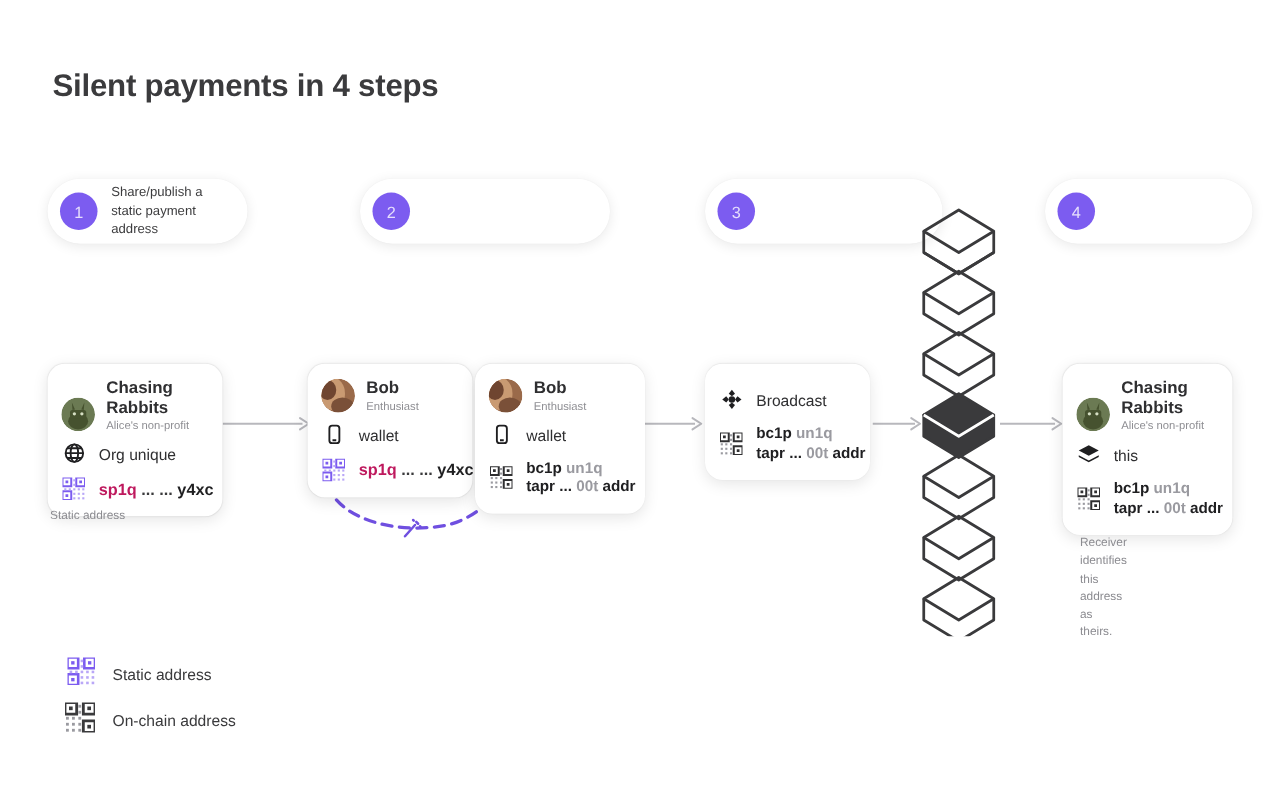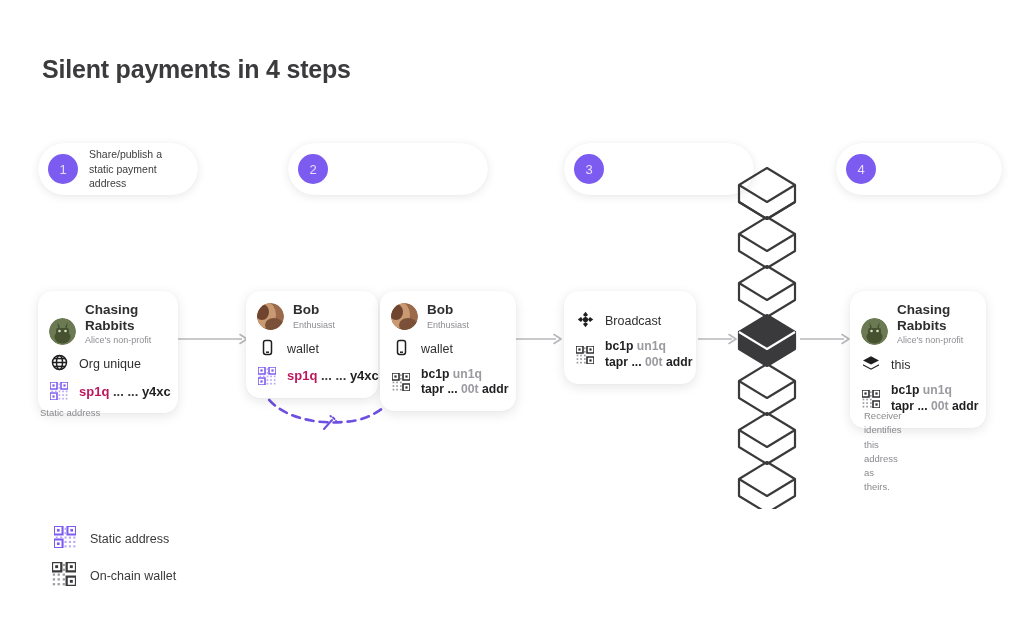--- a/index.html
+++ b/index.html
@@ -467,21 +467,21 @@
       </div>
       <div class="addr-two">
         <span>bc1p</span>
         <span class="mut">un1q</span><br>
         <span>tapr ...</span>
         <span class="mut">00t</span>
         <span>addr</span>
       </div>
     </div>
   </div>
-  <div class="caption" style="left:864px; top:395px;">Receiver identifies this
+  <div class="caption" style="left:864px; top:414px;">Receiver identifies this
 address as theirs.</div>
 
   <div class="legend-item" style="left:54px; top:512px;">
     <span>
       <svg width="22" height="22" viewBox="0 0 18 18">
         <g fill="#7c5cf0">
           <path d="M0 0h7v7H0z" fill="none" stroke="#7c5cf0" stroke-width="1.7"></path>
           <rect x="2.4" y="2.4" width="2.2" height="2.2"></rect>
           <path d="M11 0h7v7h-7z" fill="none" stroke="#7c5cf0" stroke-width="1.7"></path>
           <rect x="13.4" y="2.4" width="2.2" height="2.2"></rect>
@@ -527,16 +527,16 @@
           <rect x="4.2" y="12.2" width="1.7" height="1.7"></rect>
             <rect x="8" y="12.2" width="1.7" height="1.7"></rect>
           <rect x="0.6" y="15.8" width="1.7" height="1.7"></rect>
             <rect x="4.2" y="15.8" width="1.7" height="1.7"></rect>
           <rect x="8" y="15.8" width="1.7" height="1.7"></rect>
             <rect x="8" y="5" width="1.7" height="1.7"></rect>
           <rect x="8" y="1.4" width="1.7" height="1.7"></rect>
         </g>
       </svg>
     </span>
-    <span class="legend-label">On-chain wallet</span>
+    <span class="legend-label">On-chain address</span>
   </div>
 
 </div>
 
 </body></html>

